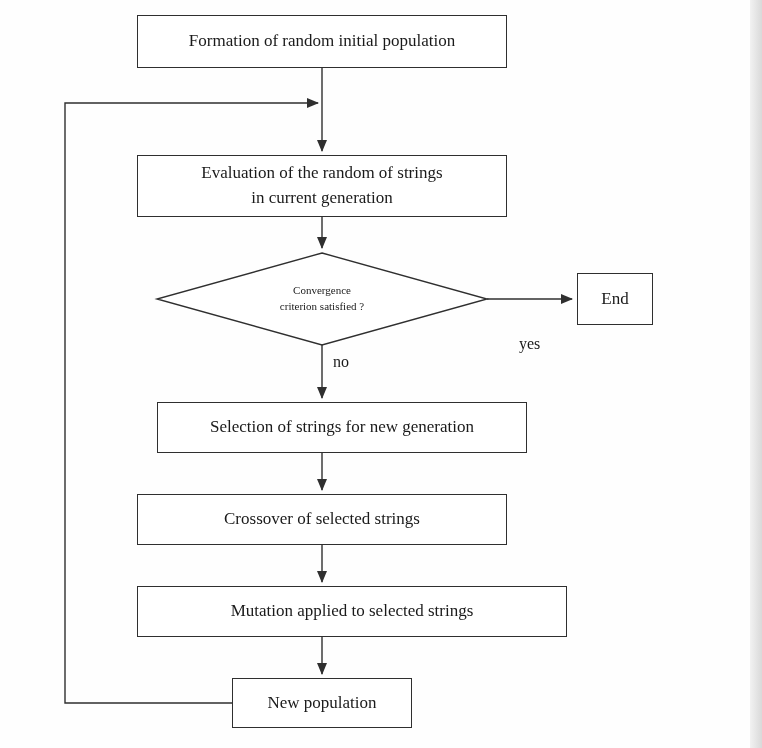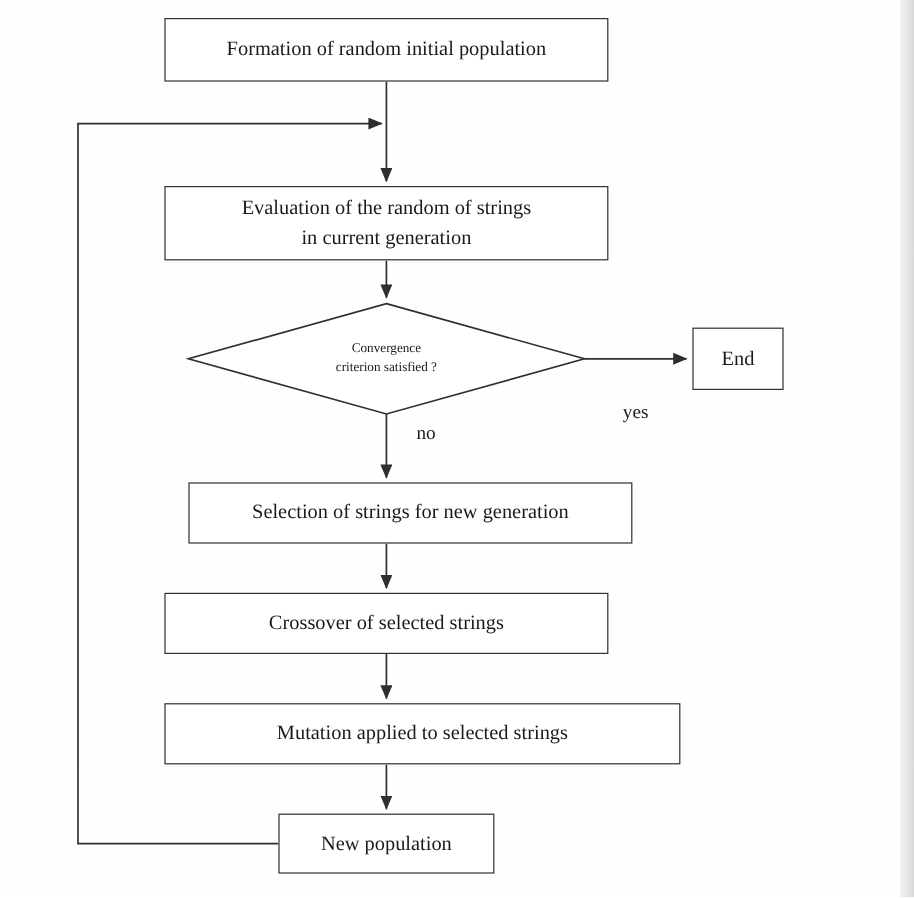--- a/index.html
+++ b/index.html
@@ -57,21 +57,21 @@
   }
   #node-formation  { left: 137px; top: 15px;  width: 370px; height: 53px; }
   #node-evaluation { left: 137px; top: 155px; width: 370px; height: 62px; }
   #diamond-text    { left: 157px; top: 253px; width: 330px; height: 92px; }
   #node-end        { left: 577px; top: 273px; width: 76px;  height: 52px; }
   #node-selection  { left: 137px; top: 402px; width: 370px; height: 51px; margin-left: 20px; }
   #node-crossover  { left: 137px; top: 494px; width: 370px; height: 51px; }
   #node-mutation   { left: 137px; top: 586px; width: 430px; height: 51px; }
   #node-newgen     { left: 232px; top: 678px; width: 180px; height: 50px; }
   #label-yes { left: 519px; top: 303px; margin-top: 32px; }
-  #label-no  { left: 347px; top: 353px; }
+  #label-no  { left: 333px; top: 353px; }
   #scan-edge {
     position: absolute;
     right: 0;
     top: 0;
     width: 12px;
     height: 748px;
     background: linear-gradient(to right, #f2f2f2, #d9d9d9);
     z-index: 3;
   }
 </style>

